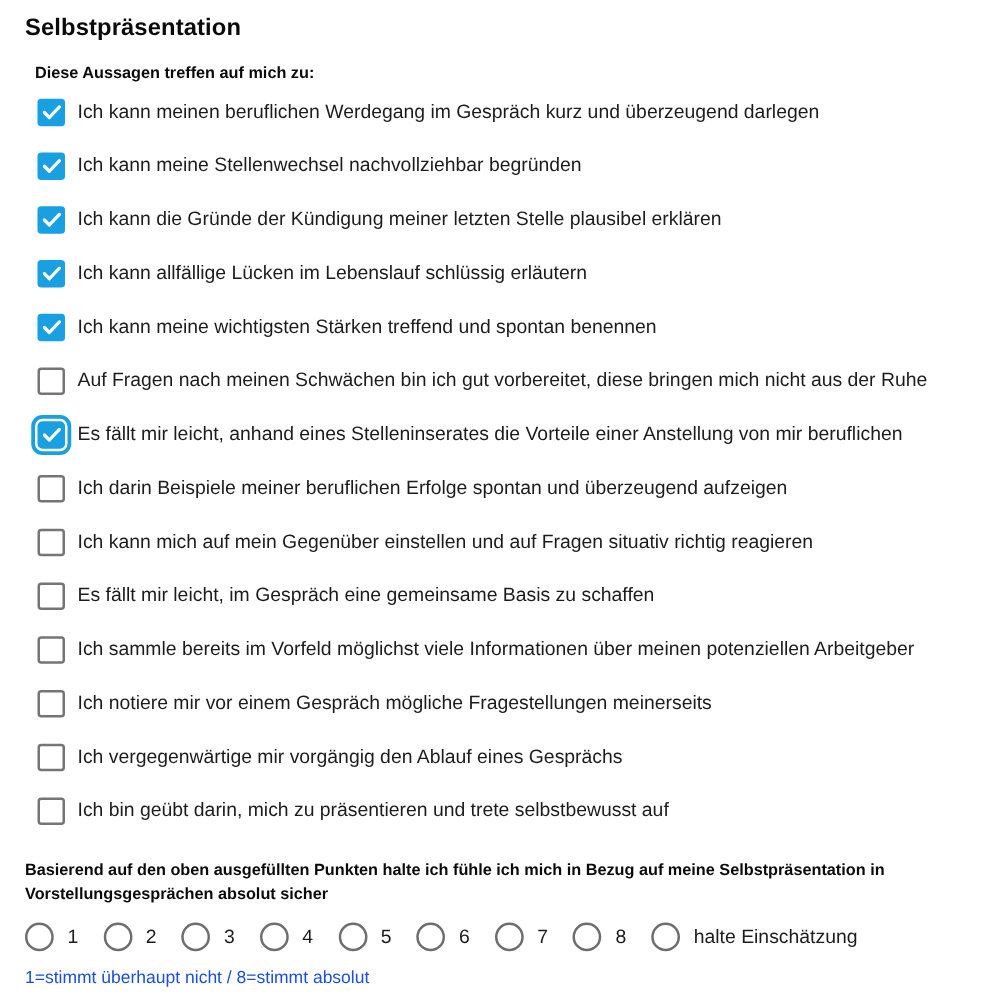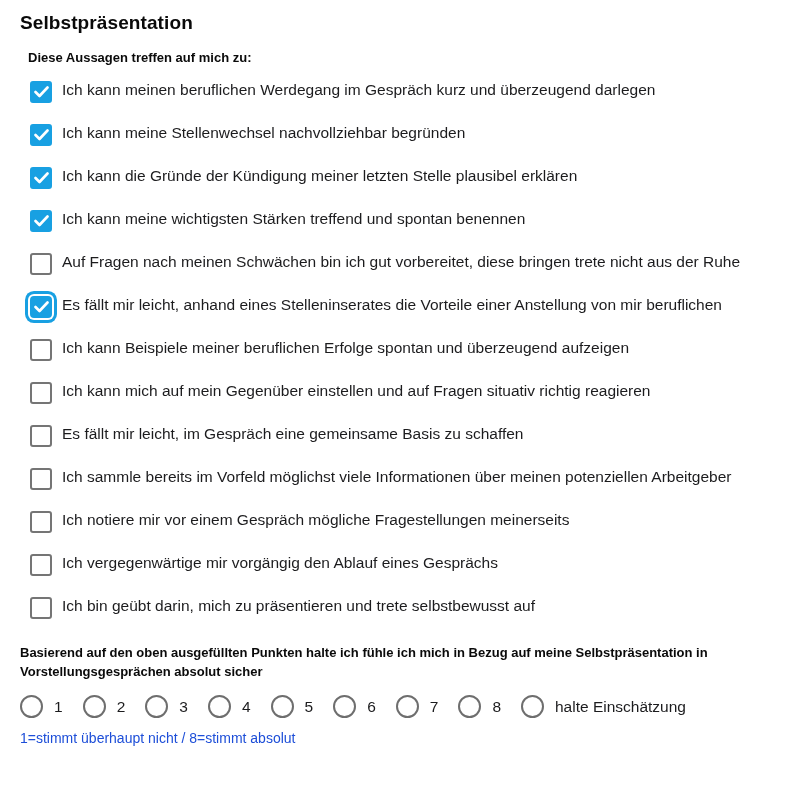--- a/index.html
+++ b/index.html
@@ -29,21 +29,21 @@
     font-size: 13px;
     font-weight: 700;
     color: #0a0a0a;
     margin: 16px 0 12px 8px;
   }
   .checklist {
     margin-left: 10px;
   }
   .row {
     display: flex;
-    align-items: flex-end;
+    align-items: flex-start;
     margin-bottom: 17px;
     cursor: pointer;
     max-width: 730px;
   }
   .cb {
     flex: 0 0 auto;
     width: 22px;
     height: 22px;
     box-sizing: border-box;
     border-radius: 3px;
@@ -144,51 +144,59 @@
 
   <label class="row checked">
     <span class="cb">
       <svg width="15" height="12" viewBox="0 0 15 12" fill="none">
         <polyline points="1.5,6 5.5,10 13.5,1.5" stroke="#ffffff" stroke-width="2.6" stroke-linecap="round" stroke-linejoin="round" fill="none"></polyline>
       </svg>
     </span>
     <span class="lbl">Ich kann die Gründe der Kündigung meiner letzten Stelle plausibel erklären</span>
   </label>
 
+  <label class="row checked">
+    <span class="cb">
+      <svg width="15" height="12" viewBox="0 0 15 12" fill="none">
+        <polyline points="1.5,6 5.5,10 13.5,1.5" stroke="#ffffff" stroke-width="2.6" stroke-linecap="round" stroke-linejoin="round" fill="none"></polyline>
+      </svg>
+    </span>
+    <span class="lbl">Ich kann allfällige Lücken im Lebenslauf schlüssig erläutern</span>
+  </label>
 
   <label class="row checked">
     <span class="cb">
       <svg width="15" height="12" viewBox="0 0 15 12" fill="none">
         <polyline points="1.5,6 5.5,10 13.5,1.5" stroke="#ffffff" stroke-width="2.6" stroke-linecap="round" stroke-linejoin="round" fill="none"></polyline>
       </svg>
     </span>
     <span class="lbl">Ich kann meine wichtigsten Stärken treffend und spontan benennen</span>
   </label>
 
   <label class="row">
     <span class="cb">
       
     </span>
-    <span class="lbl">Auf Fragen nach meinen Schwächen bin ich gut vorbereitet, diese bringen trete nicht aus der Ruhe</span>
+    <span class="lbl">Auf Fragen nach meinen Schwächen bin ich gut vorbereitet, diese bringen mich nicht aus der Ruhe</span>
   </label>
 
   <label class="row checked focused">
     <span class="cb">
       <svg width="15" height="12" viewBox="0 0 15 12" fill="none">
         <polyline points="1.5,6 5.5,10 13.5,1.5" stroke="#ffffff" stroke-width="2.6" stroke-linecap="round" stroke-linejoin="round" fill="none"></polyline>
       </svg>
     </span>
     <span class="lbl">Es fällt mir leicht, anhand eines Stelleninserates die Vorteile einer Anstellung von mir beruflichen</span>
   </label>
 
   <label class="row">
     <span class="cb">
       
     </span>
-    <span class="lbl">Ich kann Beispiele meiner beruflichen Erfolge spontan und überzeugend aufzeigen</span>
+    <span class="lbl">Ich darin Beispiele meiner beruflichen Erfolge spontan und überzeugend aufzeigen</span>
   </label>
 
   <label class="row">
     <span class="cb">
       
     </span>
     <span class="lbl">Ich kann mich auf mein Gegenüber einstellen und auf Fragen situativ richtig reagieren</span>
   </label>
 
   <label class="row">

